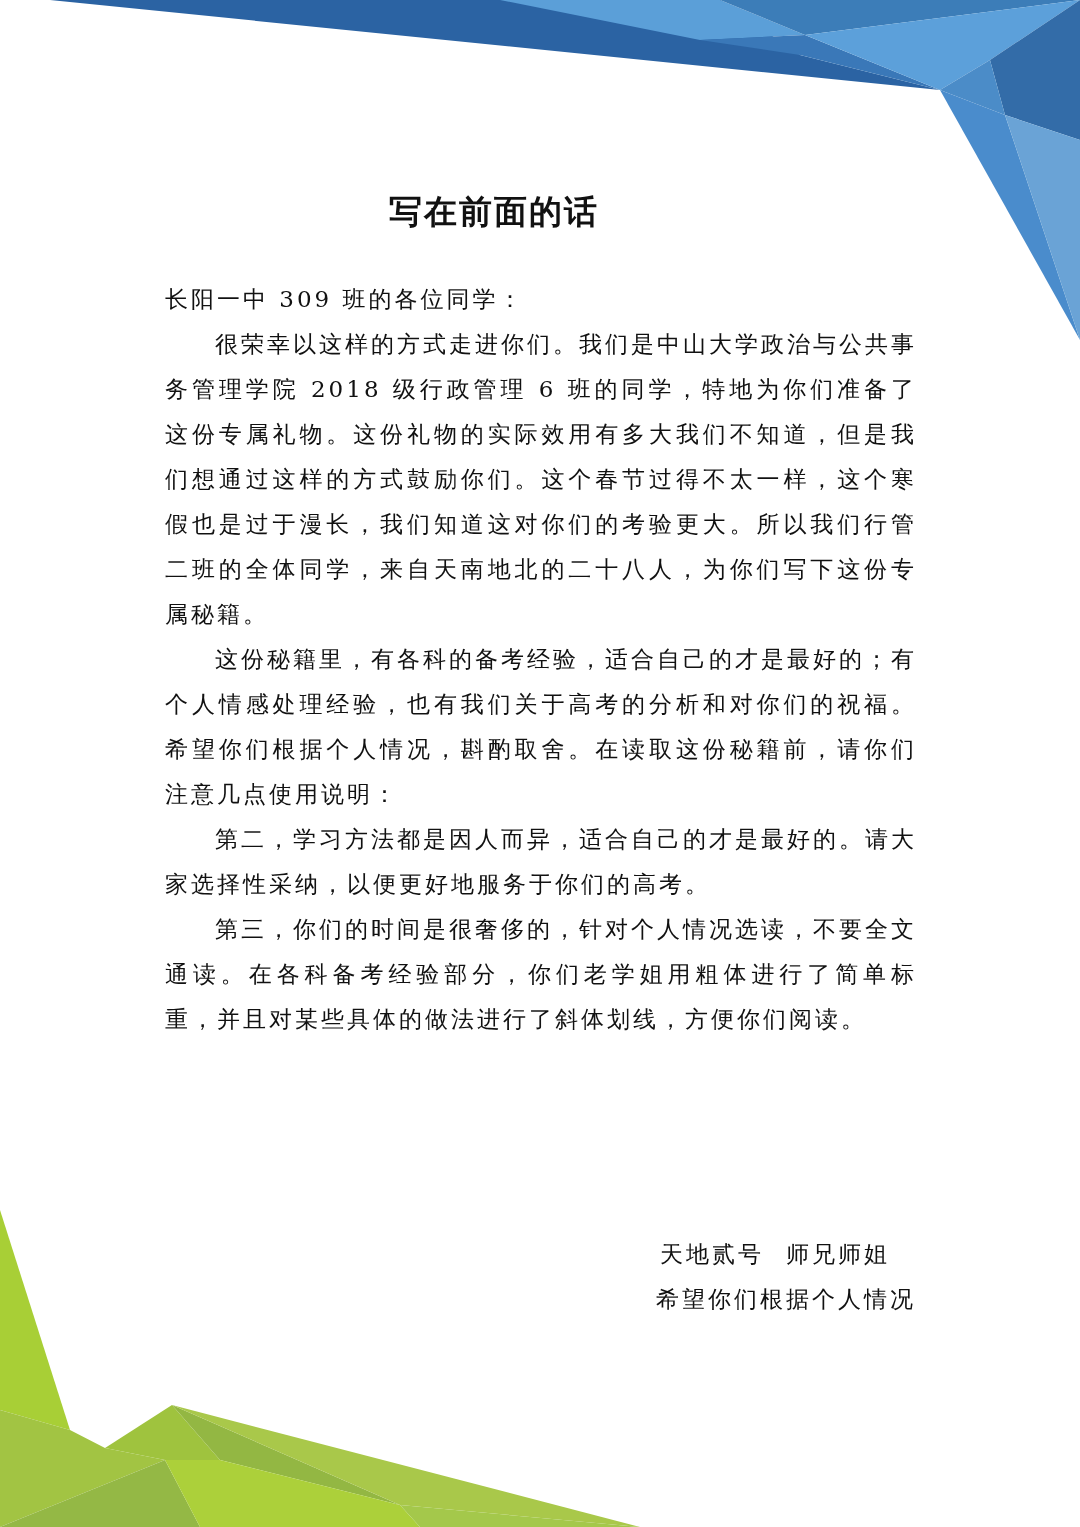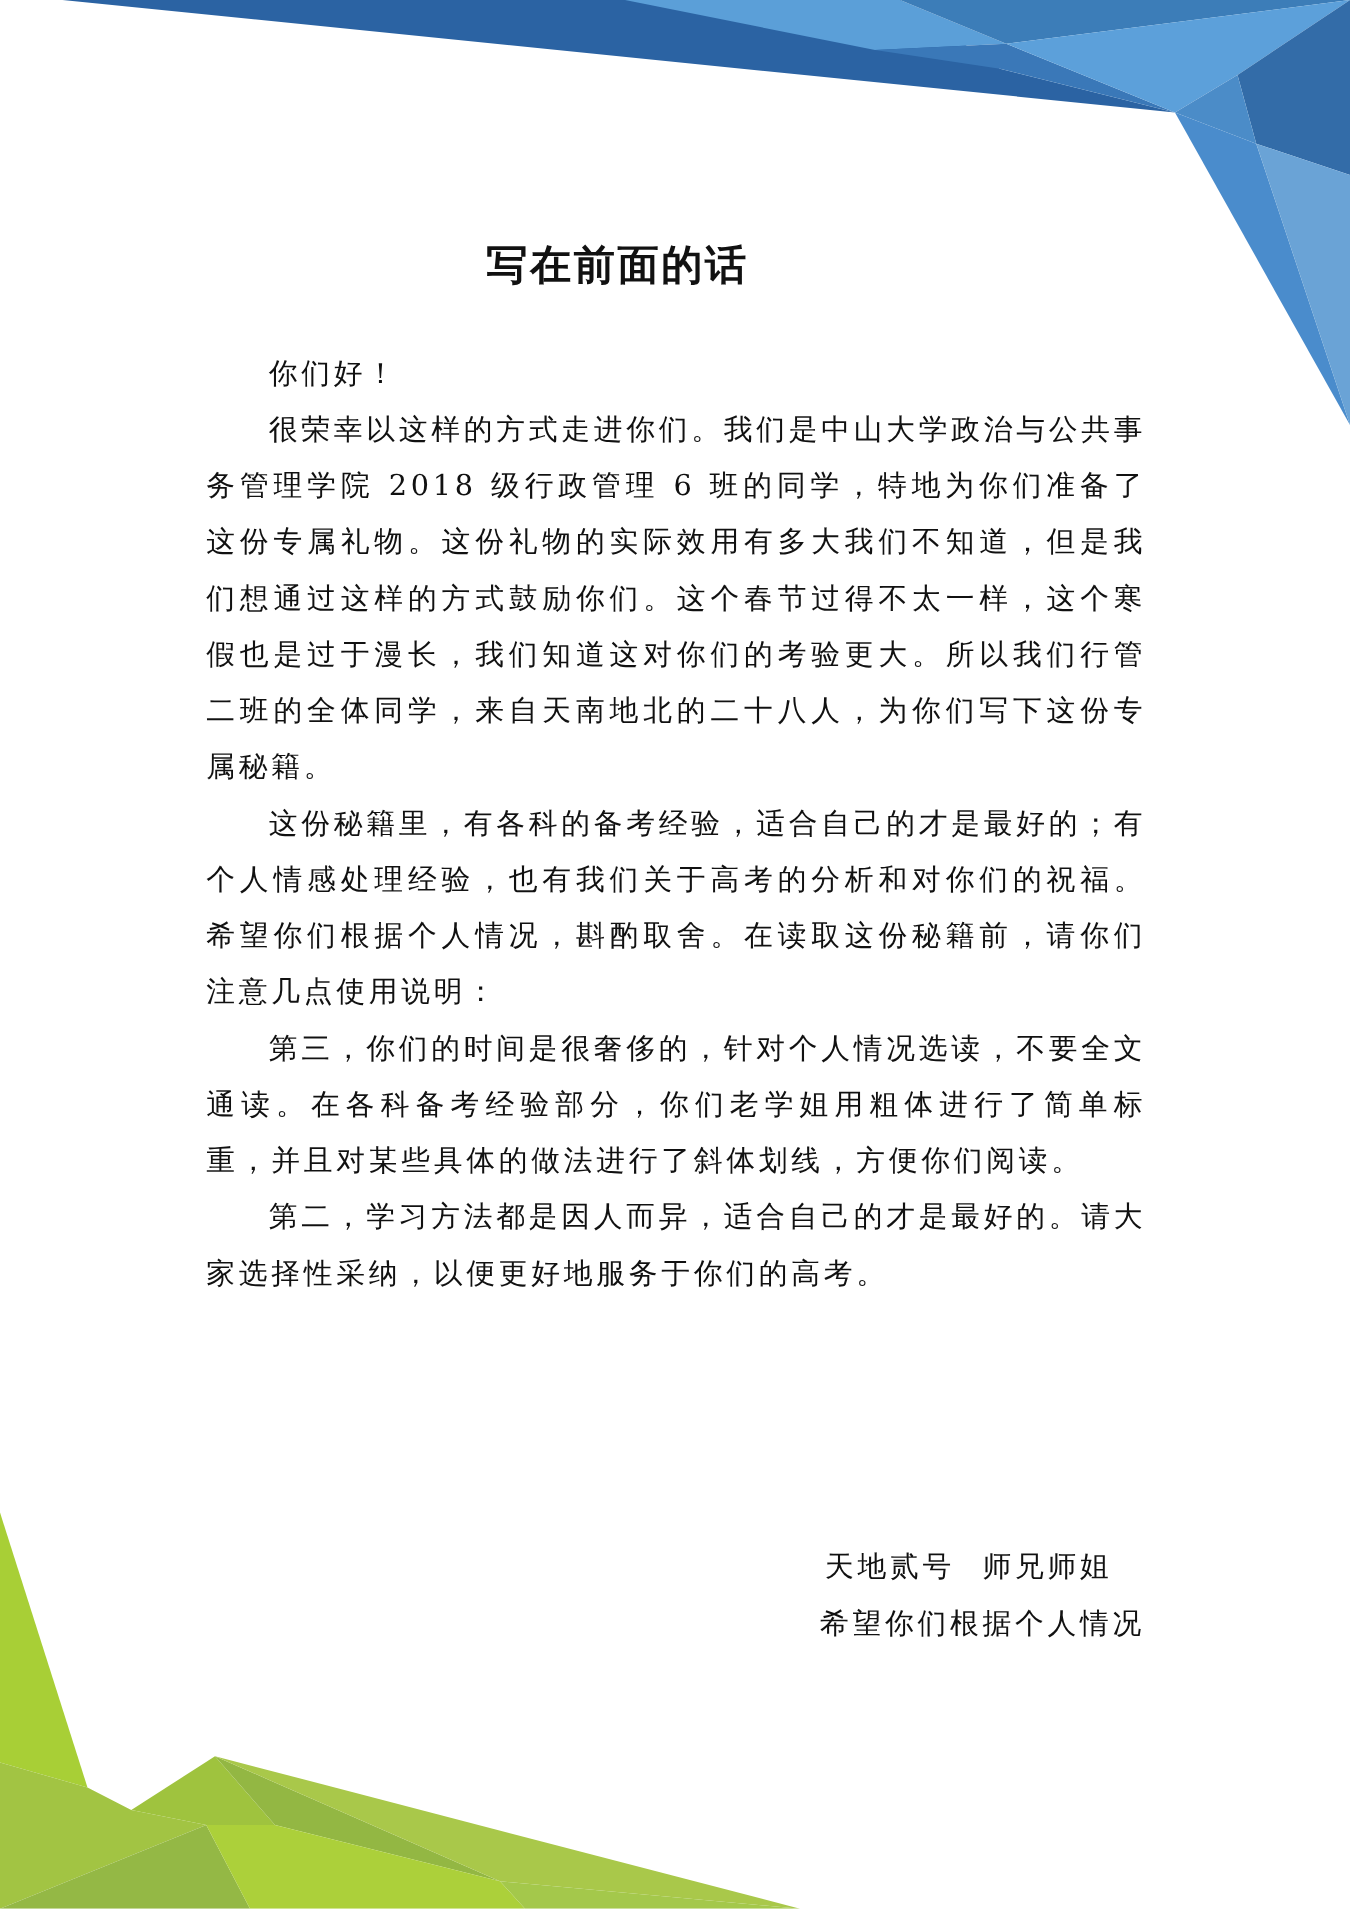--- a/index.html
+++ b/index.html
@@ -91,23 +91,23 @@
   <polygon points="105,1448 172,1405 220,1460 165,1460" fill="#9fc33e"></polygon>
   <polygon points="172,1405 400,1505 220,1460" fill="#93b743"></polygon>
   <polygon points="172,1405 640,1527 400,1505" fill="#a9c84a"></polygon>
   <polygon points="165,1460 220,1460 400,1505 420,1527 200,1527" fill="#acd03a"></polygon>
   <polygon points="400,1505 640,1527 420,1527" fill="#a4c84b"></polygon>
 </svg>
 
 <div class="title">写在前面的话</div>
 
 <div class="content">
-  <p class="indent">你们好！</p>
+  <p class="greeting-line">长阳一中 309 班的各位同学：</p>
   <p class="indent">很荣幸以这样的方式走进你们。我们是中山大学政治与公共事务管理学院 2018 级行政管理 6 班的同学，特地为你们准备了这份专属礼物。这份礼物的实际效用有多大我们不知道，但是我们想通过这样的方式鼓励你们。这个春节过得不太一样，这个寒假也是过于漫长，我们知道这对你们的考验更大。所以我们行管二班的全体同学，来自天南地北的二十八人，为你们写下这份专属秘籍。</p>
   <p class="indent">这份秘籍里，有各科的备考经验，适合自己的才是最好的；有个人情感处理经验，也有我们关于高考的分析和对你们的祝福。希望你们根据个人情况，斟酌取舍。在读取这份秘籍前，请你们注意几点使用说明：</p>
+  <p class="indent">第二，学习方法都是因人而异，适合自己的才是最好的。请大家选择性采纳，以便更好地服务于你们的高考。</p>
   <p class="indent">第三，你们的时间是很奢侈的，针对个人情况选读，不要全文通读。在各科备考经验部分，你们老学姐用粗体进行了简单标重，并且对某些具体的做法进行了斜体划线，方便你们阅读。</p>
-  <p class="indent">第二，学习方法都是因人而异，适合自己的才是最好的。请大家选择性采纳，以便更好地服务于你们的高考。</p>
 </div>
 
 <div class="signature sig1">
   <span>天地贰号</span><span class="sig-gap"></span><span>师兄师姐</span>
 </div>
 <div class="signature sig2">希望你们根据个人情况</div>
 
 </body></html>

